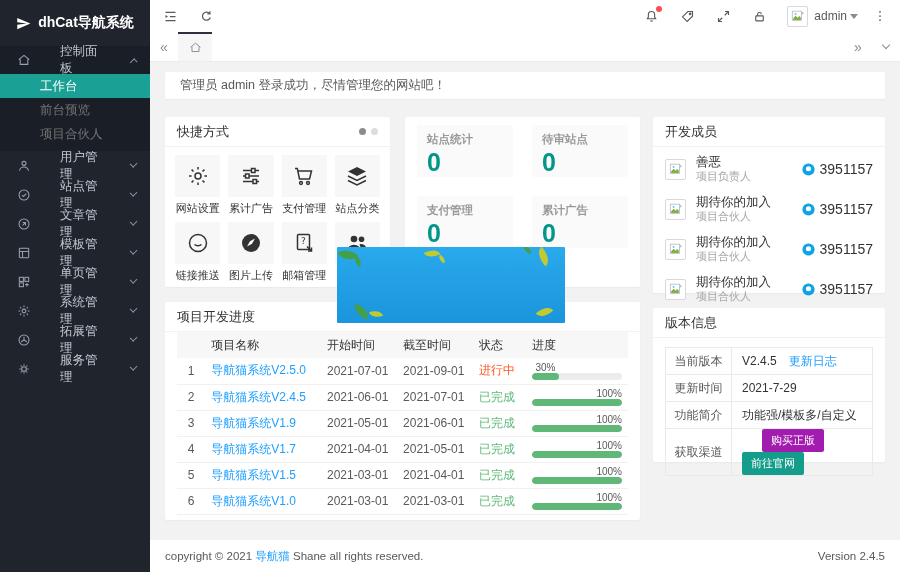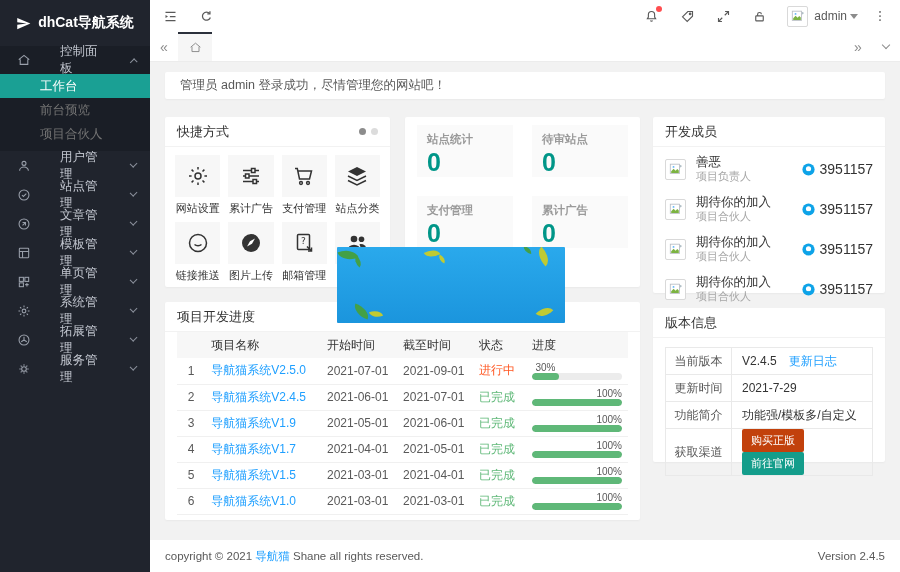--- a/index.html
+++ b/index.html
@@ -97,21 +97,21 @@
 
   
   .version-card { margin-top:15px; height:154px; }
   .vs-wrap { padding:9px 12px; }
   .vs-table { width:100%; border-collapse:collapse; font-size:12px; }
   .vs-table td { border:1px solid #e9e9e9; height:27px; }
   .vs-table .vl { width:66px; text-align:center; color:#595959; }
   .vs-table .vv { padding:0 10px; color:#333; }
   .vs-link { margin-left:12px; font-size:12px; }
   .btn { display:inline-block; font-size:11px; color:#fff; padding:4px 9px; border-radius:2px; border:none; cursor:pointer; margin-right:7px; font-family:inherit; }
-  .btn-orange { background:#c2410c; }
+  .btn-orange { background:#a21caf;margin-left:20px; }
   .btn-teal { background:#149d8b; }
 
   
   .footer { height:32px; background:#fff; display:flex; align-items:center; justify-content:space-between; padding:0 15px; font-size:11.5px; color:#595959; flex:0 0 auto; margin-top:10px; }
 
   
   .promo-banner { position:absolute; left:337px; top:247px; width:228px; height:76px; background:linear-gradient(180deg,#2aa9ec,#1b95dd); z-index:20; cursor:pointer; overflow:hidden; border-radius:1px; }
   .leaf { position:absolute; border-radius:0 100% 0 100%; }
   .leaf.g { background:#43a047; }
   .leaf.y { background:#c0ca33; }

